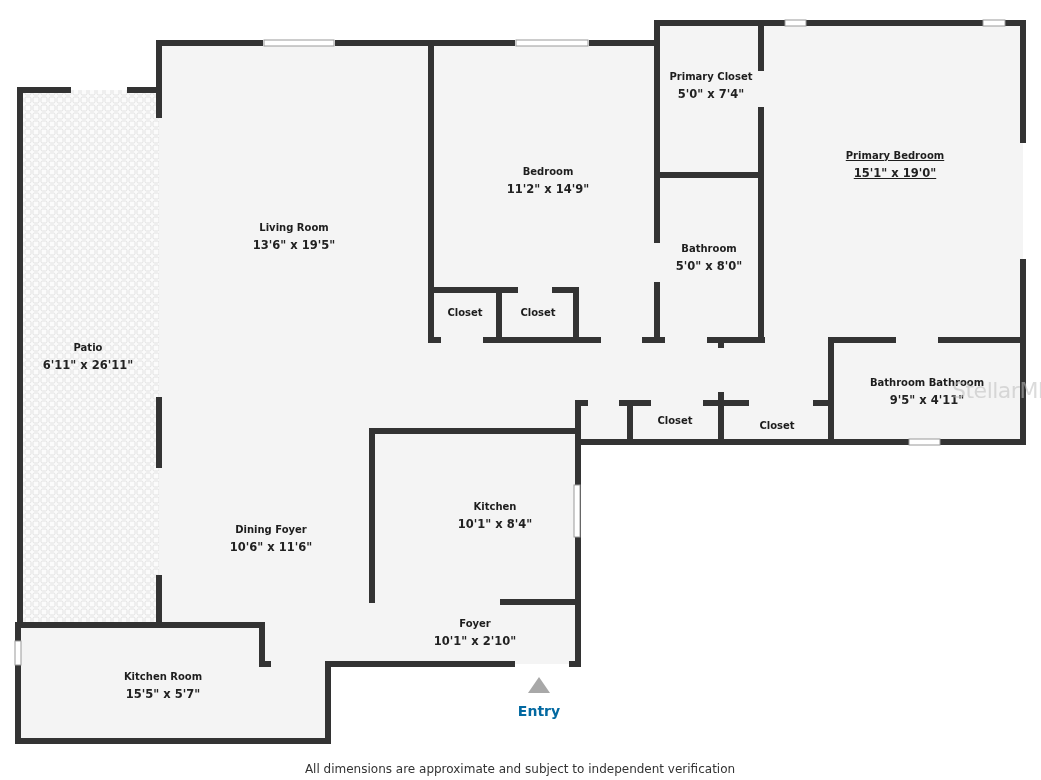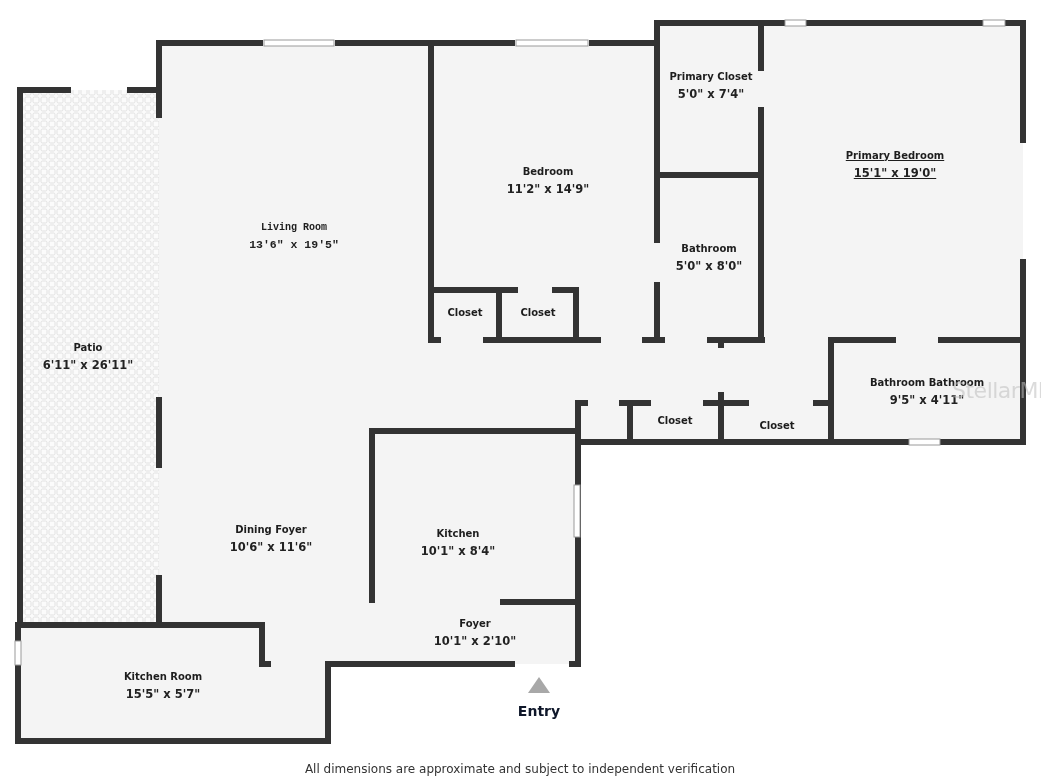--- a/index.html
+++ b/index.html
@@ -1,21 +1,21 @@
 <!DOCTYPE html>
 <html><head>
   <meta charset="utf-8">
   <style>
     html, body { margin:0; padding:0; background:#ffffff; }
     body { width:1041px; height:780px; position:relative; overflow:hidden; font-family:"DejaVu Sans", sans-serif; }
     #plan { position:absolute; left:0; top:0; }
     .room-label { position:absolute; transform:translate(-50%,0); text-align:center; color:#1d1d1d; white-space:nowrap; }
     .room-name { font-weight:bold; font-size:10px; line-height:18px; }
     .room-dim { font-weight:bold; font-size:11.5px; line-height:16px; color:#222; }
-    .entry-label { position:absolute; left:539px; top:703px; transform:translateX(-50%); font-weight:bold; font-size:14px; color:#0f172a; }
+    .entry-label { position:absolute; left:539px; top:703px; transform:translateX(-50%); font-weight:bold; font-size:14px; color:#0369a1; }
     .disclaimer { position:absolute; left:520px; top:762px; transform:translateX(-50%); font-size:12px; color:#333; white-space:nowrap; }
     .watermark { position:absolute; left:952px; top:378px; font-size:22px; color:rgba(190,190,190,0.55); letter-spacing:-0.5px; }
   </style>
 </head>
 <body>
 
 <svg id="plan" width="1041" height="780" viewBox="0 0 1041 780">
   <defs>
     <pattern id="tile" x="0" y="0" width="8" height="8" patternUnits="userSpaceOnUse">
       <rect width="8" height="8" fill="#fbfbfb"></rect>
@@ -108,21 +108,21 @@
     <rect x="15" y="641" width="6" height="24"></rect>
   </g>
 
   <polygon points="539,677 528,693 550,693" fill="#a8a8a8"></polygon>
 </svg>
 
 <div class="room-label" style="left:88px; top:339px;">
   <div class="room-name">Patio</div>
   <div class="room-dim">6'11" x 26'11"</div>
 </div>
-<div class="room-label" style="left:294px; top:219px;font-family:Liberation Mono, monospace;">
+<div class="room-label" style="left:294px; top:219px;">
   <div class="room-name">Living Room</div>
   <div class="room-dim">13'6" x 19'5"</div>
 </div>
 <div class="room-label" style="left:548px; top:140px;margin-top:23px;">
   <div class="room-name">Bedroom</div>
   <div class="room-dim">11'2" x 14'9"</div>
 </div>
 <div class="room-label" style="left:711px; top:68px; width:90px; white-space:normal;">
   <div class="room-name">Primary Closet</div>
   <div class="room-dim">5'0" x 7'4"</div>
@@ -144,21 +144,21 @@
 <div class="room-label" style="left:927px; top:374px;">
   <div class="room-name">Bathroom Bathroom</div>
   <div class="room-dim">9'5" x 4'11"</div>
 </div>
 <div class="room-label" style="left:675px; top:412px;">
   <div class="room-name">Closet</div>
 </div>
 <div class="room-label" style="left:777px; top:417px;">
   <div class="room-name">Closet</div>
 </div>
-<div class="room-label" style="left:458px; top:498px;margin-top:27px;">
+<div class="room-label" style="left:495px; top:498px;">
   <div class="room-name">Kitchen</div>
   <div class="room-dim">10'1" x 8'4"</div>
 </div>
 <div class="room-label" style="left:271px; top:521px;">
   <div class="room-name">Dining Foyer</div>
   <div class="room-dim">10'6" x 11'6"</div>
 </div>
 <div class="room-label" style="left:475px; top:615px;">
   <div class="room-name">Foyer</div>
   <div class="room-dim">10'1" x 2'10"</div>

